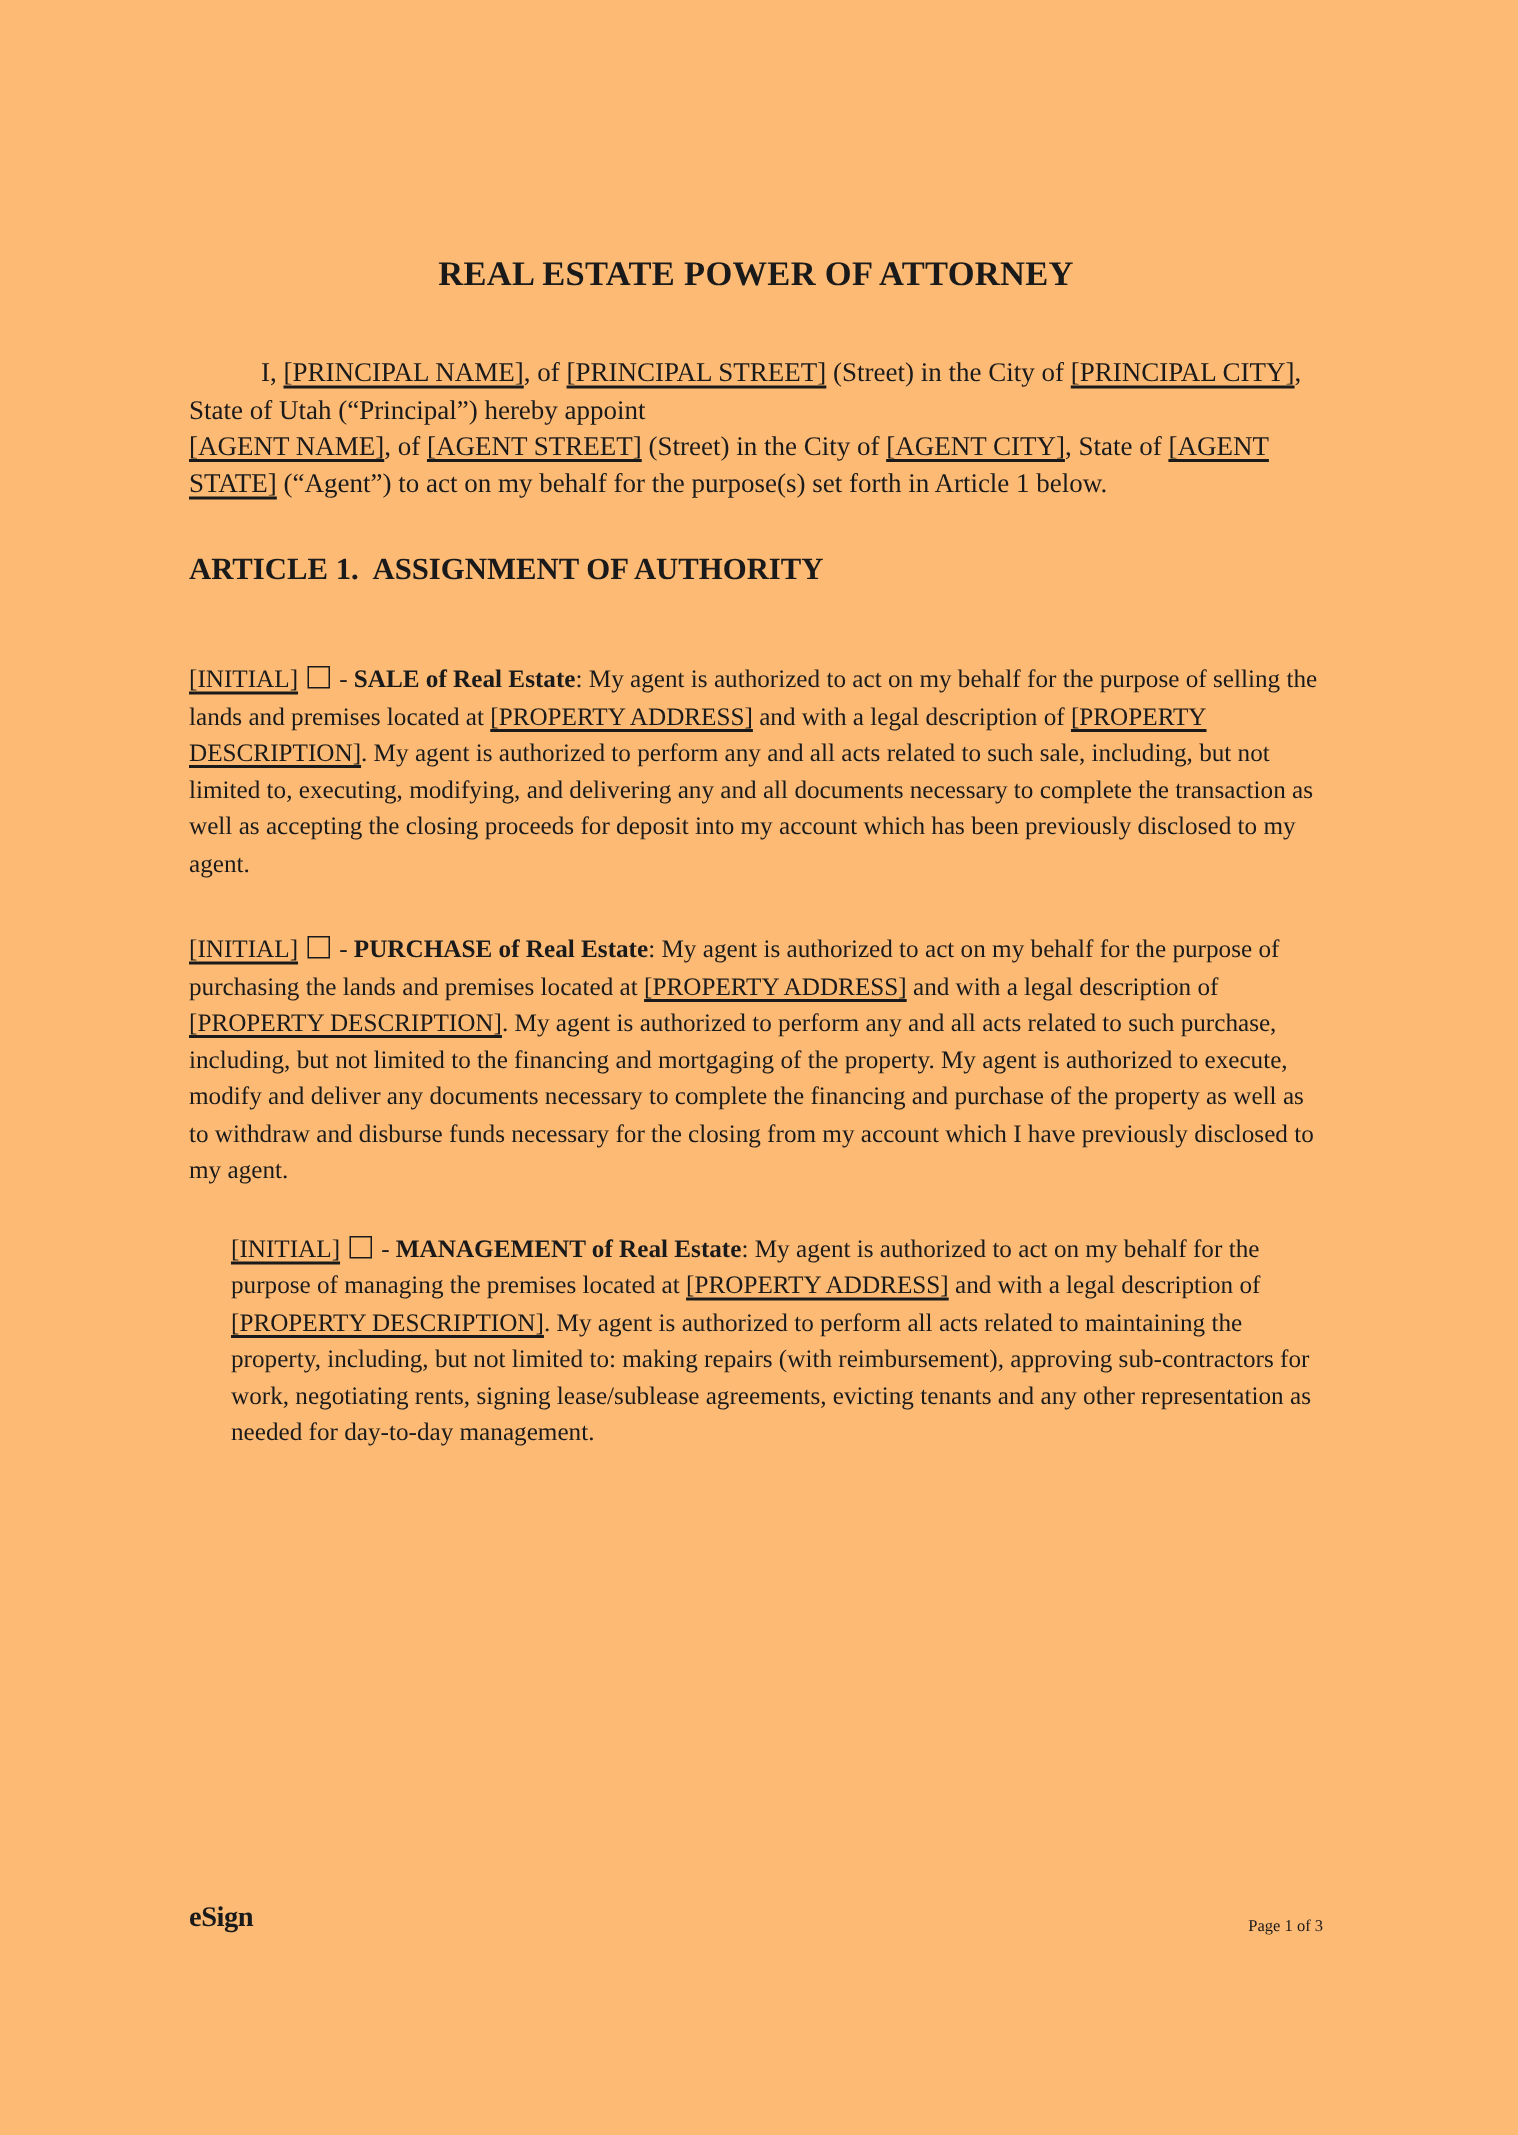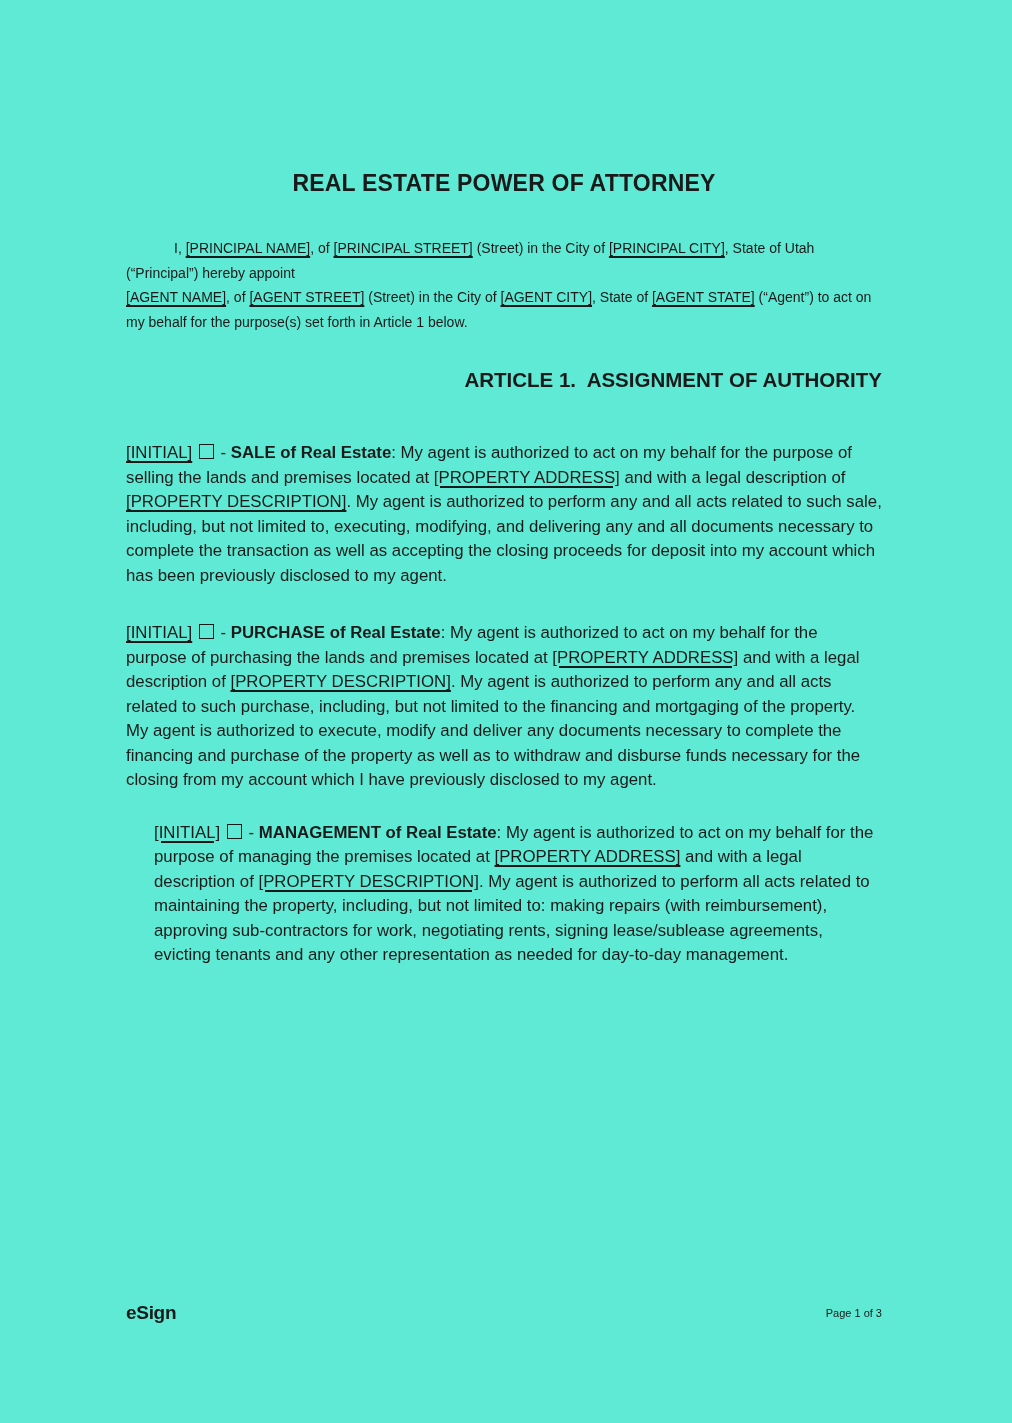--- a/index.html
+++ b/index.html
@@ -1,47 +1,47 @@
 <!DOCTYPE html>
 <html><head>
 <meta charset="utf-8">
 <style>
   html, body { margin: 0; padding: 0; background: #ffffff; }
   .page {
     position: relative;
     width: 1012px;
     height: 1423px;
-    background: #5eead4;
-    font-family: Liberation Sans, sans-serif;
+    background: #fdba74;
+    font-family: Liberation Serif, serif;
     color: #1a1a1a;
     overflow: hidden;
   }
   .content {
     position: absolute;
     left: 126px;
     top: 0;
     width: 756px;
   }
   .doc-title {
     margin: 168px 0 0 0;
     text-align: center;
     font-size: 23px;
     line-height: 30px;
     font-weight: bold;
     letter-spacing: 0.2px;
   }
   .intro {
     margin: 38px 0 12px 0;
-    font-size: 14px;
+    font-size: 18px;
     line-height: 24.5px;
     text-indent: 48px;
   }
   .article-heading {
     margin: 32px 0 0 0;
-    text-align: right;
+    text-align: left;
     font-size: 20.5px;
     line-height: 28px;
     font-weight: bold;
     white-space: pre-wrap;
   }
   .instruction {
     margin: 36px 0 0 0;
     font-size: 16.8px;
     line-height: 24.5px;
   }
@@ -63,24 +63,24 @@
     width: 13px;
     height: 13px;
     border: 1.6px solid #1a1a1a;
     vertical-align: -1px;
     margin: 0 2px;
   }
   .footer {
     position: absolute;
     left: 126px;
     right: 130px;
-    top: 1302px;
+    top: 1268px;
     display: flex;
     justify-content: space-between;
-    align-items: center;
+    align-items: flex-end;
   }
   .brand {
     font-size: 19px;
     font-weight: 700;
     letter-spacing: -0.3px;
   }
   .pageno {
     font-size: 11px;
   }
 </style>

